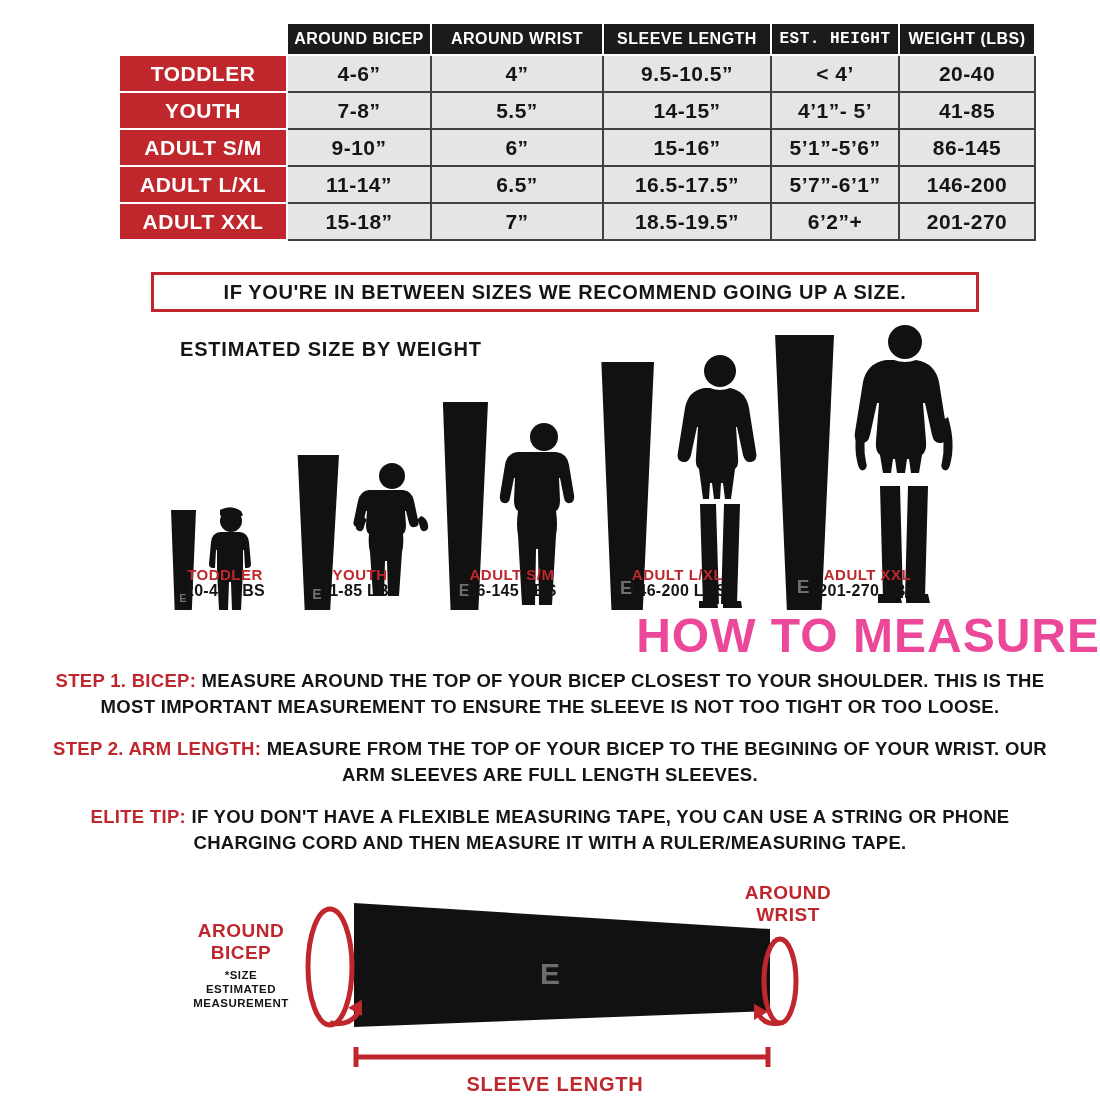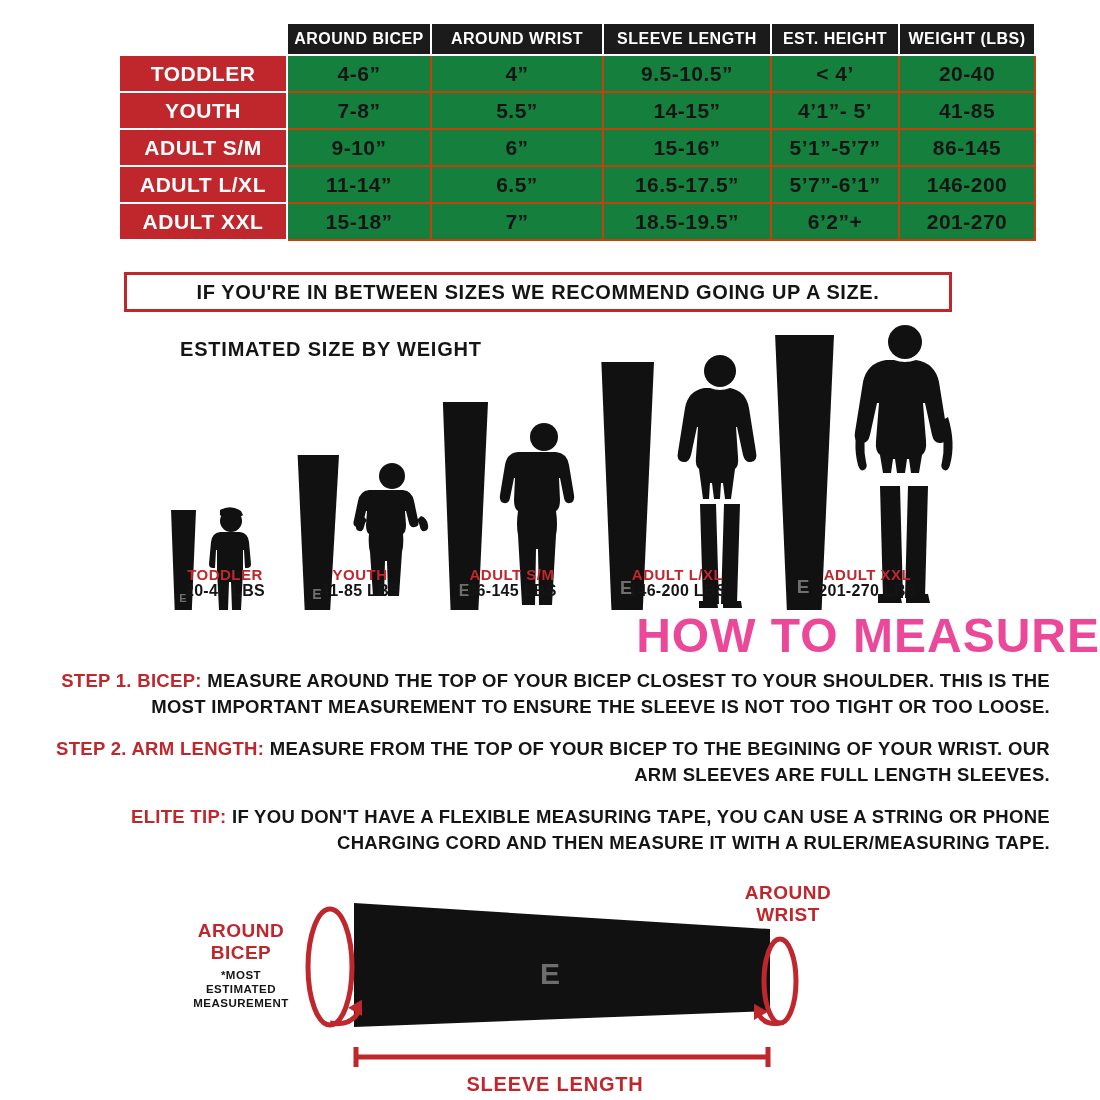--- a/index.html
+++ b/index.html
@@ -32,34 +32,34 @@
     padding:0 4px;
   }
   .size-table thead th.blank {
     background:#ffffff; border-color:#ffffff;
   }
   .size-table tbody td.rowhead {
     background:#c0272d; color:#ffffff;
     font-size:21px; height:37px;
   }
   .size-table tbody td.val {
-    background:#15803d; color:#151515;
+    background:#e5e5e5; color:#151515;
     font-size:21px;
-    border:2px solid #c2410c;
+    border:2px solid #404040;
   }
   .col-head { width:168px; }
   .col-a { width:144px; }
   .col-b { width:172px; }
   .col-c { width:168px; }
-  .col-d { width:128px; }
+  .col-d { width:128px;font-family:Liberation Mono, monospace; }
   .col-e { width:136px; }
 
   
   .recommend {
-    position:absolute; left:124px; top:272px; width:828px; height:40px;
+    position:absolute; left:151px; top:272px; width:828px; height:40px;
     border:3px solid #c0272d;
     display:flex; align-items:center; justify-content:center;
     font-size:20px; font-weight:bold; letter-spacing:0.6px;
     color:#151515;
   }
 
   
   .est-title {
     position:absolute; left:180px; top:338px;
     font-size:20px; font-weight:bold; letter-spacing:0.8px;
@@ -94,21 +94,21 @@
   }
 
   
   .how {
     position:absolute; left:0; top:608px; width:1100px;
     text-align:right;
     color:#ec4899;
     font-size:48px; font-weight:bold; letter-spacing:1px;
   }
 
-  .steps { position:absolute; left:50px; top:668px; width:1000px; text-align:right; }
+  .steps { position:absolute; left:50px; top:668px; width:1000px; text-align:center; }
   .step {
     font-size:18.5px; font-weight:bold; line-height:26px;
     letter-spacing:0.3px; color:#151515;
     margin-bottom:16px;
   }
   .step .lead { color:#c0272d; }
 
   
   .diagram { position:absolute; left:0; top:885px; width:1100px; height:215px; }
   .bs-logo {
@@ -167,21 +167,21 @@
         <td class="val">5.5”</td>
         <td class="val">14-15”</td>
         <td class="val">4’1”- 5’</td>
         <td class="val">41-85</td>
       </tr>
       <tr>
         <td class="rowhead">ADULT S/M</td>
         <td class="val">9-10”</td>
         <td class="val">6”</td>
         <td class="val">15-16”</td>
-        <td class="val">5’1”-5’7”</td>
+        <td class="val">5’1”-5’6”</td>
         <td class="val">86-145</td>
       </tr>
       <tr>
         <td class="rowhead">ADULT L/XL</td>
         <td class="val">11-14”</td>
         <td class="val">6.5”</td>
         <td class="val">16.5-17.5”</td>
         <td class="val">5’7”-6’1”</td>
         <td class="val">146-200</td>
       </tr>
@@ -335,21 +335,21 @@
     <svg width="430" height="30" viewBox="0 0 430 30" style="position:absolute; left:350px; top:158px;">
       <line x1="6" y1="4" x2="6" y2="24" stroke="#c0272d" stroke-width="5"></line>
       <line x1="418" y1="4" x2="418" y2="24" stroke="#c0272d" stroke-width="5"></line>
       <line x1="6" y1="14" x2="418" y2="14" stroke="#c0272d" stroke-width="5"></line>
     </svg>
 
     <div class="lbl-bicep">
       <div>AROUND</div>
       <div>BICEP</div>
       <div class="sub">
-        <div>*MOST</div>
+        <div>*SIZE</div>
         <div>ESTIMATED</div>
         <div>MEASUREMENT</div>
       </div>
     </div>
 
     <div class="lbl-wrist">
       <div>AROUND</div>
       <div>WRIST</div>
     </div>
 

